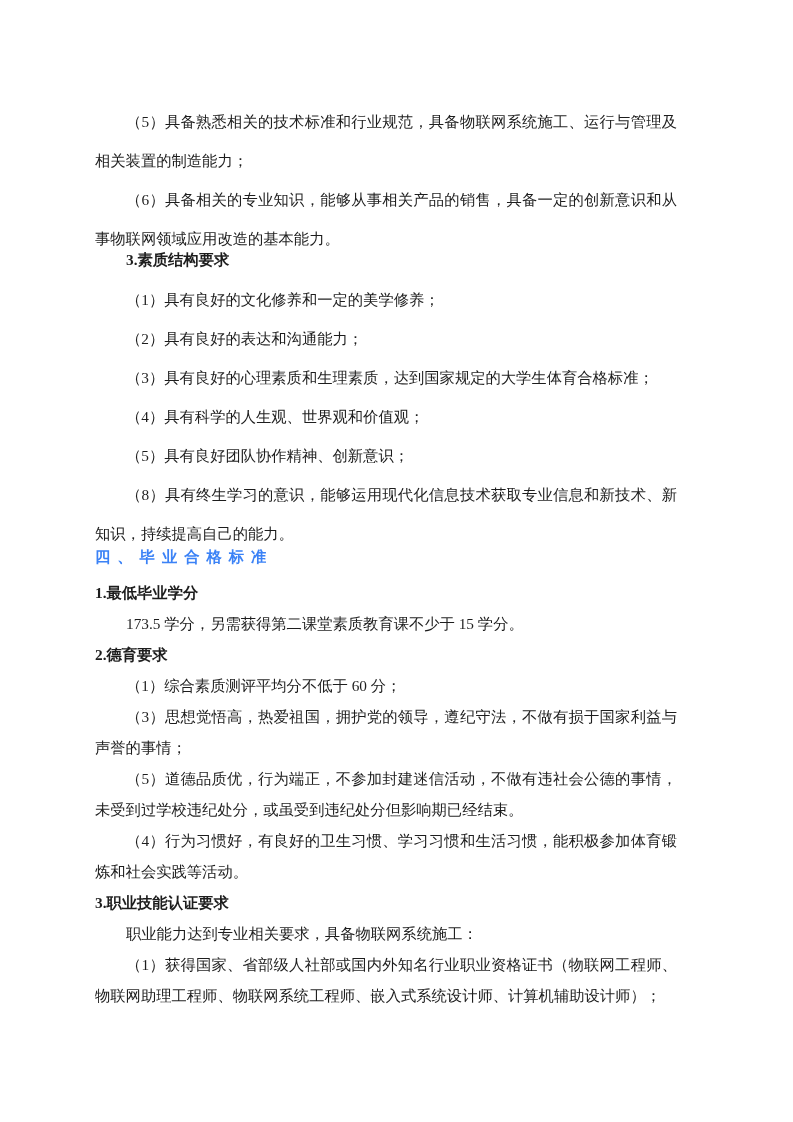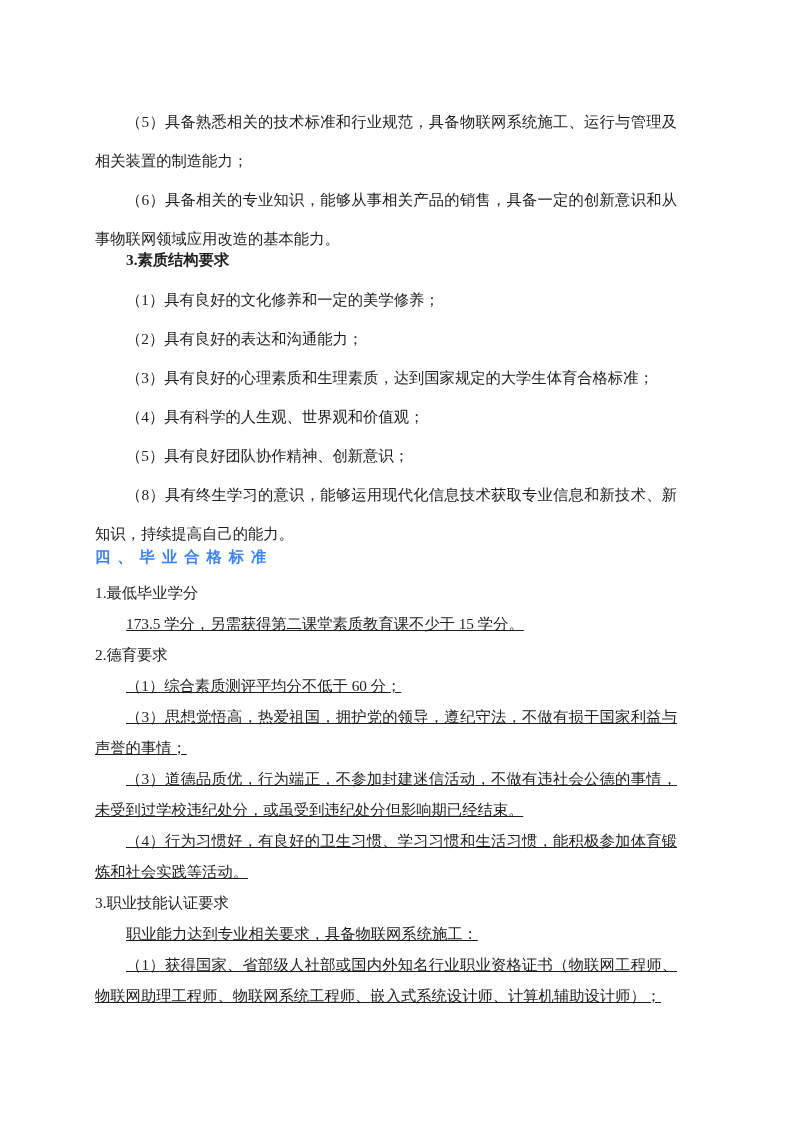--- a/index.html
+++ b/index.html
@@ -31,24 +31,24 @@
   .h-section {
     font-family: "Liberation Sans", "DejaVu Sans", sans-serif;
     font-weight: bold;
     font-size: 21px; line-height: 36px;
     letter-spacing: 7px;
     color: #3b82f6;
     margin: -14px 0 2px 0;
     text-indent: 0;
   }
   
-  .p-tight   { line-height: 31px; text-indent: 31px; text-decoration: underline; }
+  .p-tight   { line-height: 31px; text-indent: 31px; }
   .h-sub-tight {
     line-height: 31px; text-indent: 0;
-    font-weight: normal;
+    font-weight: bold;
   }
 </style>
 </head>
 <body>
 
 <div class="page">
   <div class="doc">
 
     <p class="p-loose">（5）具备熟悉相关的技术标准和行业规范，具备物联网系统施工、运行与管理及相关装置的制造能力；</p>
 
@@ -64,21 +64,21 @@
     <p class="p-loose">（8）具有终生学习的意识，能够运用现代化信息技术获取专业信息和新技术、新知识，持续提高自己的能力。</p>
 
     <p class="h-section">四、毕业合格标准</p>
 
     <p class="h-sub-tight">1.最低毕业学分</p>
     <p class="p-tight">173.5 学分，另需获得第二课堂素质教育课不少于 15 学分。</p>
 
     <p class="h-sub-tight">2.德育要求</p>
     <p class="p-tight">（1）综合素质测评平均分不低于 60 分；</p>
     <p class="p-tight">（3）思想觉悟高，热爱祖国，拥护党的领导，遵纪守法，不做有损于国家利益与声誉的事情；</p>
-    <p class="p-tight">（3）道德品质优，行为端正，不参加封建迷信活动，不做有违社会公德的事情，未受到过学校违纪处分，或虽受到违纪处分但影响期已经结束。</p>
+    <p class="p-tight">（5）道德品质优，行为端正，不参加封建迷信活动，不做有违社会公德的事情，未受到过学校违纪处分，或虽受到违纪处分但影响期已经结束。</p>
     <p class="p-tight">（4）行为习惯好，有良好的卫生习惯、学习习惯和生活习惯，能积极参加体育锻炼和社会实践等活动。</p>
 
     <p class="h-sub-tight">3.职业技能认证要求</p>
     <p class="p-tight">职业能力达到专业相关要求，具备物联网系统施工：</p>
     <p class="p-tight">（1）获得国家、省部级人社部或国内外知名行业职业资格证书（物联网工程师、物联网助理工程师、物联网系统工程师、嵌入式系统设计师、计算机辅助设计师）；</p>
 
   </div>
 </div>
 
 </body></html>

